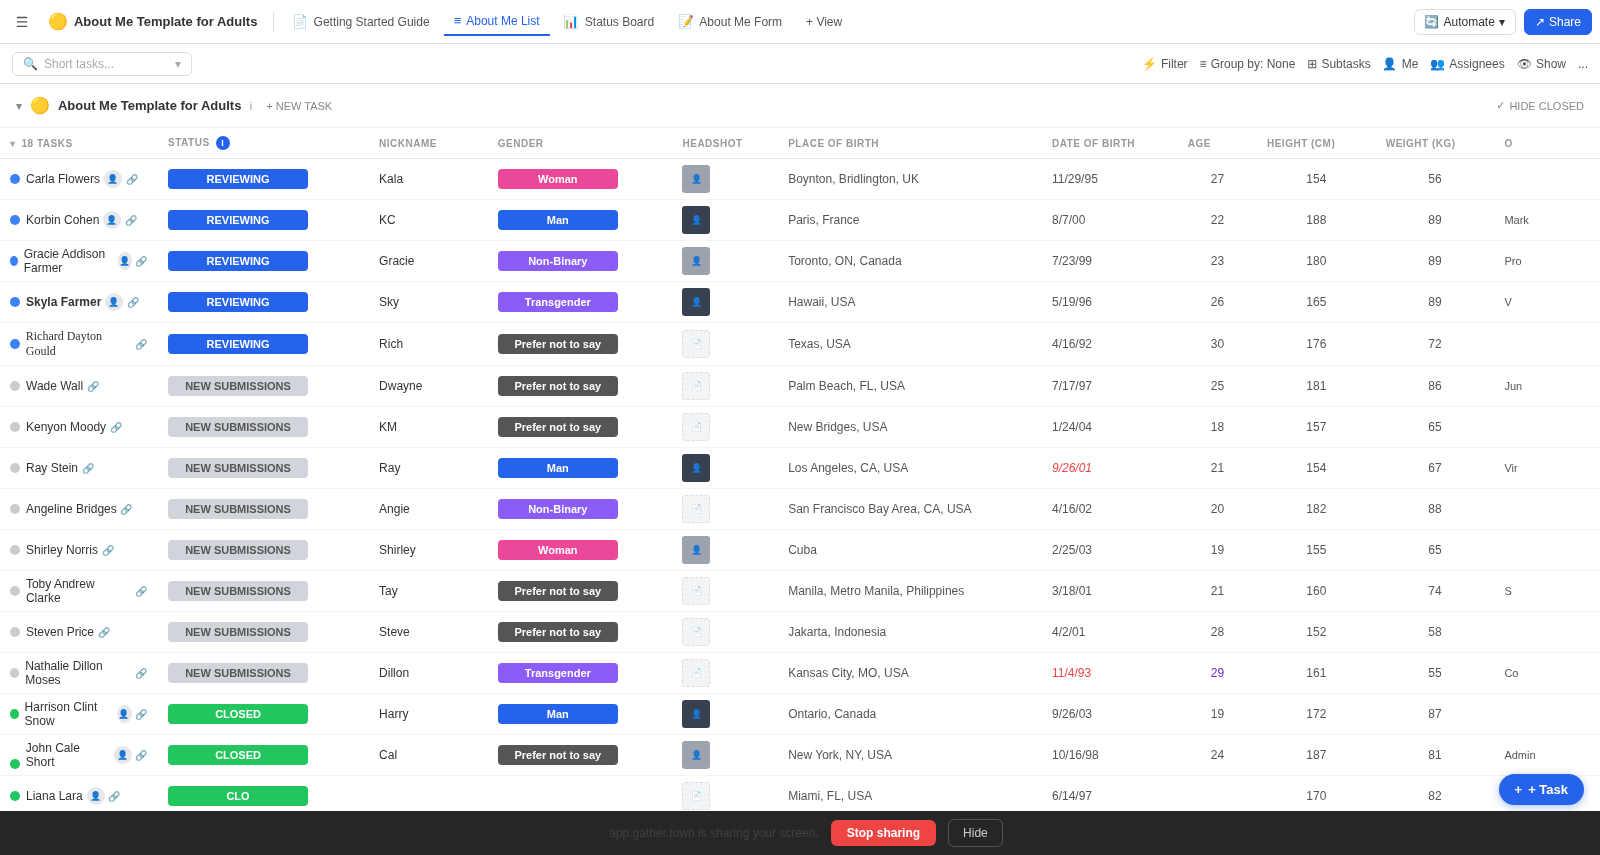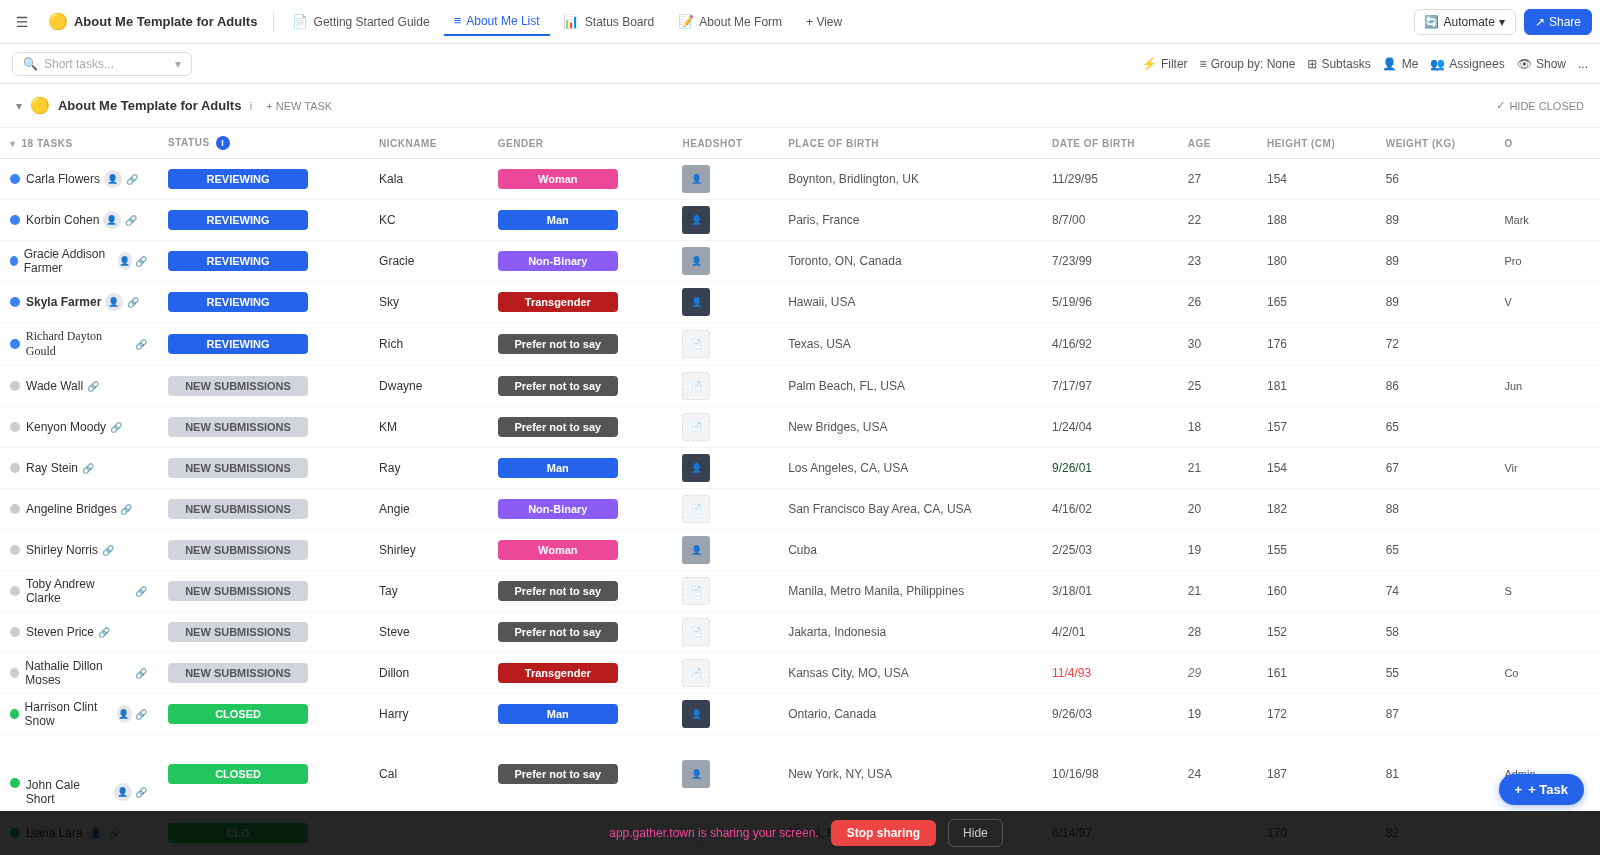--- a/index.html
+++ b/index.html
@@ -65,31 +65,31 @@
 
     .status-badge { display: inline-block; padding: 4px 12px; border-radius: 4px; font-size: 11px; font-weight: 600; color: #fff; text-align: center; width: 140px; }
     .status-reviewing { background: #2563eb; }
     .status-new-submissions { background: #d1d5db; color: #555; }
     .status-closed { background: #22c55e; }
 
     .gender-badge { display: inline-block; padding: 4px 12px; border-radius: 4px; font-size: 11px; font-weight: 600; color: #fff; text-align: center; width: 120px; }
     .gender-woman { background: #ec4899; }
     .gender-man { background: #2563eb; }
     .gender-nonbinary { background: #8b5cf6; color: #fff; }
-    .gender-transgender { background: #b91c1c; }
+    .gender-transgender { background: #8b5cf6; }
     .gender-prefer-not { background: #555; }
 
     .headshot-thumb { width: 28px; height: 28px; border-radius: 3px; background: #e5e7eb; display: flex; align-items: center; justify-content: center; font-size: 10px; overflow: hidden; }
 
-    .col-center { text-align: left; }
+    .col-center { text-align: center; }
 
     
     .screen-share-bar { position: fixed; bottom: 0; left: 0; right: 0; height: 44px; background: rgba(0,0,0,0.85); display: flex; align-items: center; justify-content: center; gap: 12px; z-index: 1000; }
     .share-text { color: #ddd; font-size: 12px; }
-    .share-app { color: #ec4899; font-weight: 500; margin-left: 12px; }
+    .share-app { color: #404040; font-weight: 500; margin-left: 12px; }
     .stop-sharing-btn { background: #ef4444; color: #fff; border: none; border-radius: 6px; padding: 6px 16px; font-size: 12px; font-weight: 600; cursor: pointer; }
     .hide-btn { background: transparent; color: #ccc; border: 1px solid #555; border-radius: 6px; padding: 6px 14px; font-size: 12px; cursor: pointer; }
 
     .add-task-fab { position: fixed; bottom: 50px; right: 16px; background: #2563eb; color: #fff; border-radius: 24px; padding: 8px 16px; font-size: 13px; font-weight: 600; cursor: pointer; display: flex; align-items: center; gap: 6px; box-shadow: 0 2px 8px rgba(37,99,235,0.4); z-index: 999; }
   </style>
 </head>
 <body>
 
 <div class="top-nav">
   <div class="nav-menu-icon">☰</div>
@@ -436,21 +436,21 @@
       <td class="col-nickname">Ray</td>
       <td class="col-gender">
         <span class="gender-badge gender-man">Man</span>
       </td>
       <td class="col-headshot">
             <div class="headshot-thumb" style="background:#374151;">
         <span style="color:#fff;font-size:9px;">👤</span>
       </div>
           </td>
       <td class="col-place-birth" style="color:#555;">Los Angeles, CA, USA</td>
-      <td class="col-dob" style="color:#14532d;">9/26/01</td>
+      <td class="col-dob" style="color:#ef4444;font-style:italic;">9/26/01</td>
       <td class="col-age col-center" style="color:#555;">21</td>
       <td class="col-height col-center" style="color:#555;">154</td>
       <td class="col-weight col-center" style="color:#555;">67</td>
       <td class="col-other" style="color:#555;font-size:11px;">Vir</td>
     </tr>
         <tr>
       <td class="col-checkbox">
         <div style="display:flex;align-items:center;">
           <span class="row-dot dot-gray"></span>
           <div class="task-name-cell">
@@ -587,21 +587,21 @@
       <td class="col-gender">
         <span class="gender-badge gender-transgender">Transgender</span>
       </td>
       <td class="col-headshot">
             <div class="headshot-thumb" style="background:#f3f4f6;border:1px dashed #ddd;">
         <span style="color:#ccc;font-size:9px;">📄</span>
       </div>
           </td>
       <td class="col-place-birth" style="color:#555;">Kansas City, MO, USA</td>
       <td class="col-dob" style="color:#ef4444;">11/4/93</td>
-      <td class="col-age col-center" style="color:#737373;font-style:italic;">29</td>
+      <td class="col-age col-center" style="color:#6d28d9;">29</td>
       <td class="col-height col-center" style="color:#555;">161</td>
       <td class="col-weight col-center" style="color:#555;">55</td>
       <td class="col-other" style="color:#555;font-size:11px;">Co</td>
     </tr>
         <tr>
       <td class="col-checkbox">
         <div style="display:flex;align-items:center;">
           <span class="row-dot dot-green"></span>
           <div class="task-name-cell">
             <span class="task-name">Harrison Clint Snow</span>
@@ -624,21 +624,21 @@
           </td>
       <td class="col-place-birth" style="color:#555;">Ontario, Canada</td>
       <td class="col-dob" style="color:#555;">9/26/03</td>
       <td class="col-age col-center" style="color:#555;">19</td>
       <td class="col-height col-center" style="color:#555;">172</td>
       <td class="col-weight col-center" style="color:#555;">87</td>
       <td class="col-other" style="color:#555;font-size:11px;"></td>
     </tr>
         <tr>
       <td class="col-checkbox">
-        <div style="display:flex;align-items:flex-start;margin-top:37px;">
+        <div style="display:flex;align-items:flex-end;">
           <span class="row-dot dot-green"></span>
           <div class="task-name-cell">
             <span class="task-name">John Cale Short</span>
             <span class="task-avatar" style="background:#e5e7eb;">👤</span>
             <span class="task-link-icon">🔗</span>
           </div>
         </div>
       </td>
       <td class="col-status">
         <span class="status-badge status-closed">CLOSED</span>

